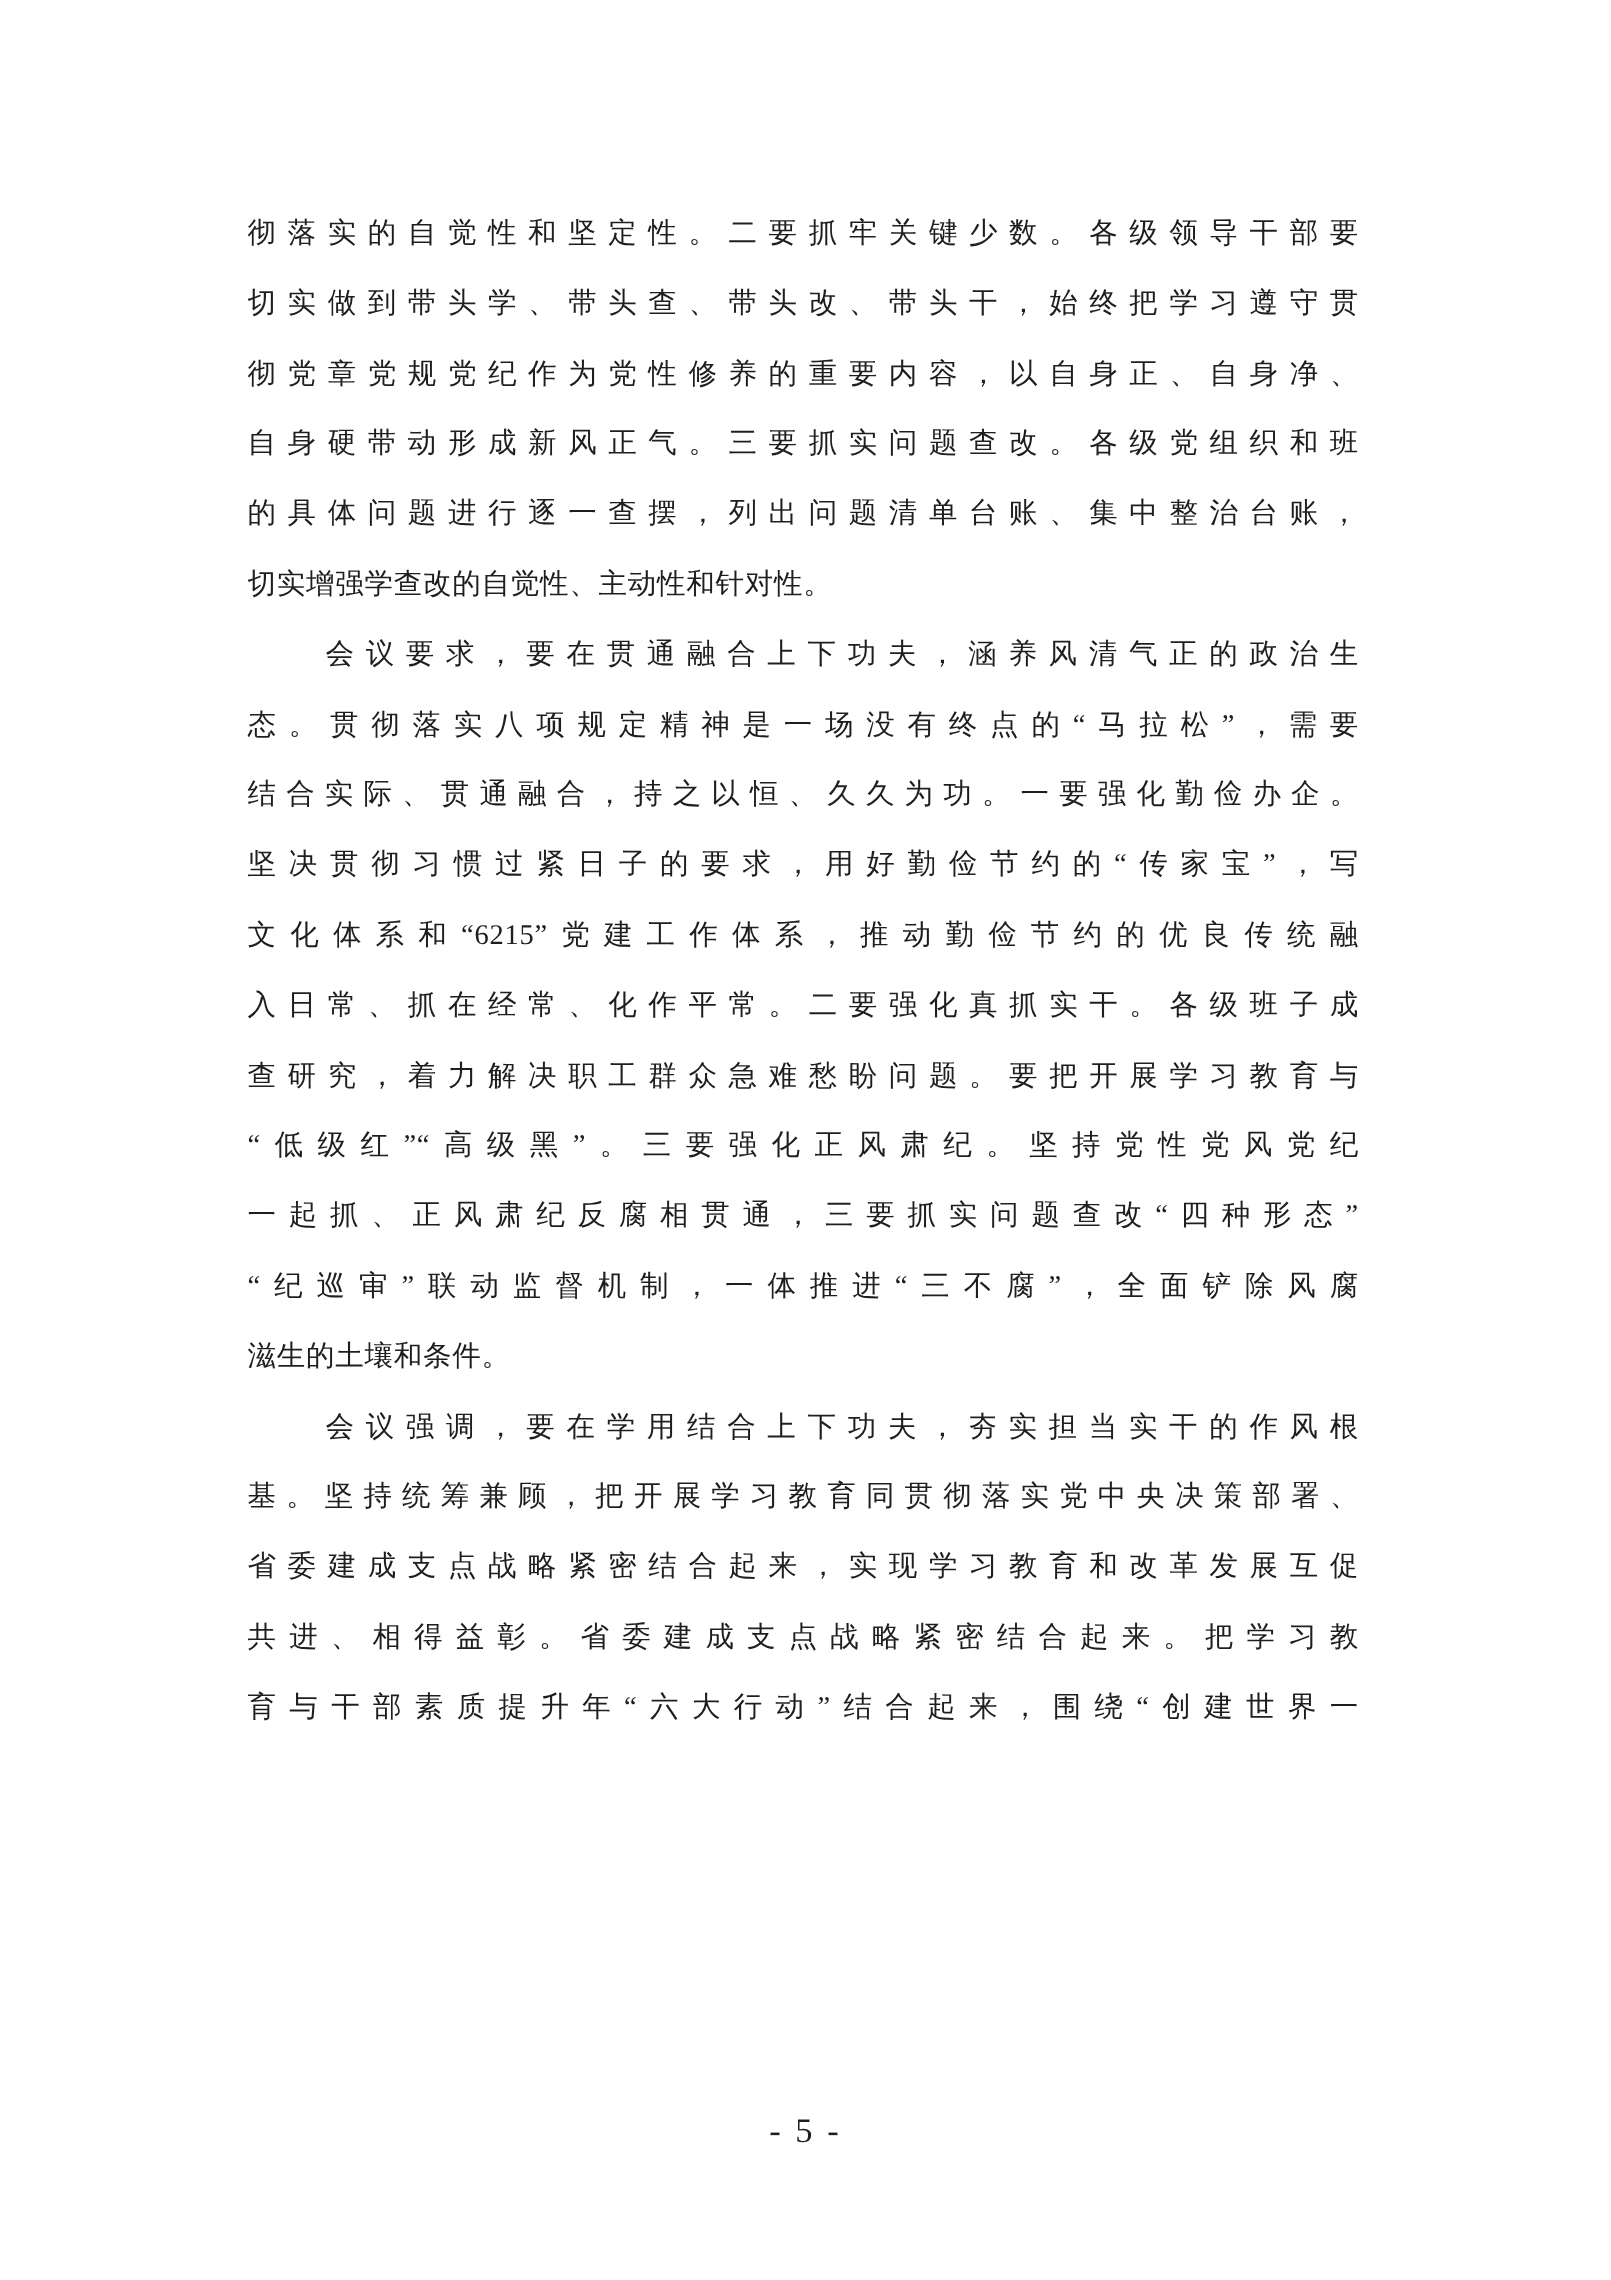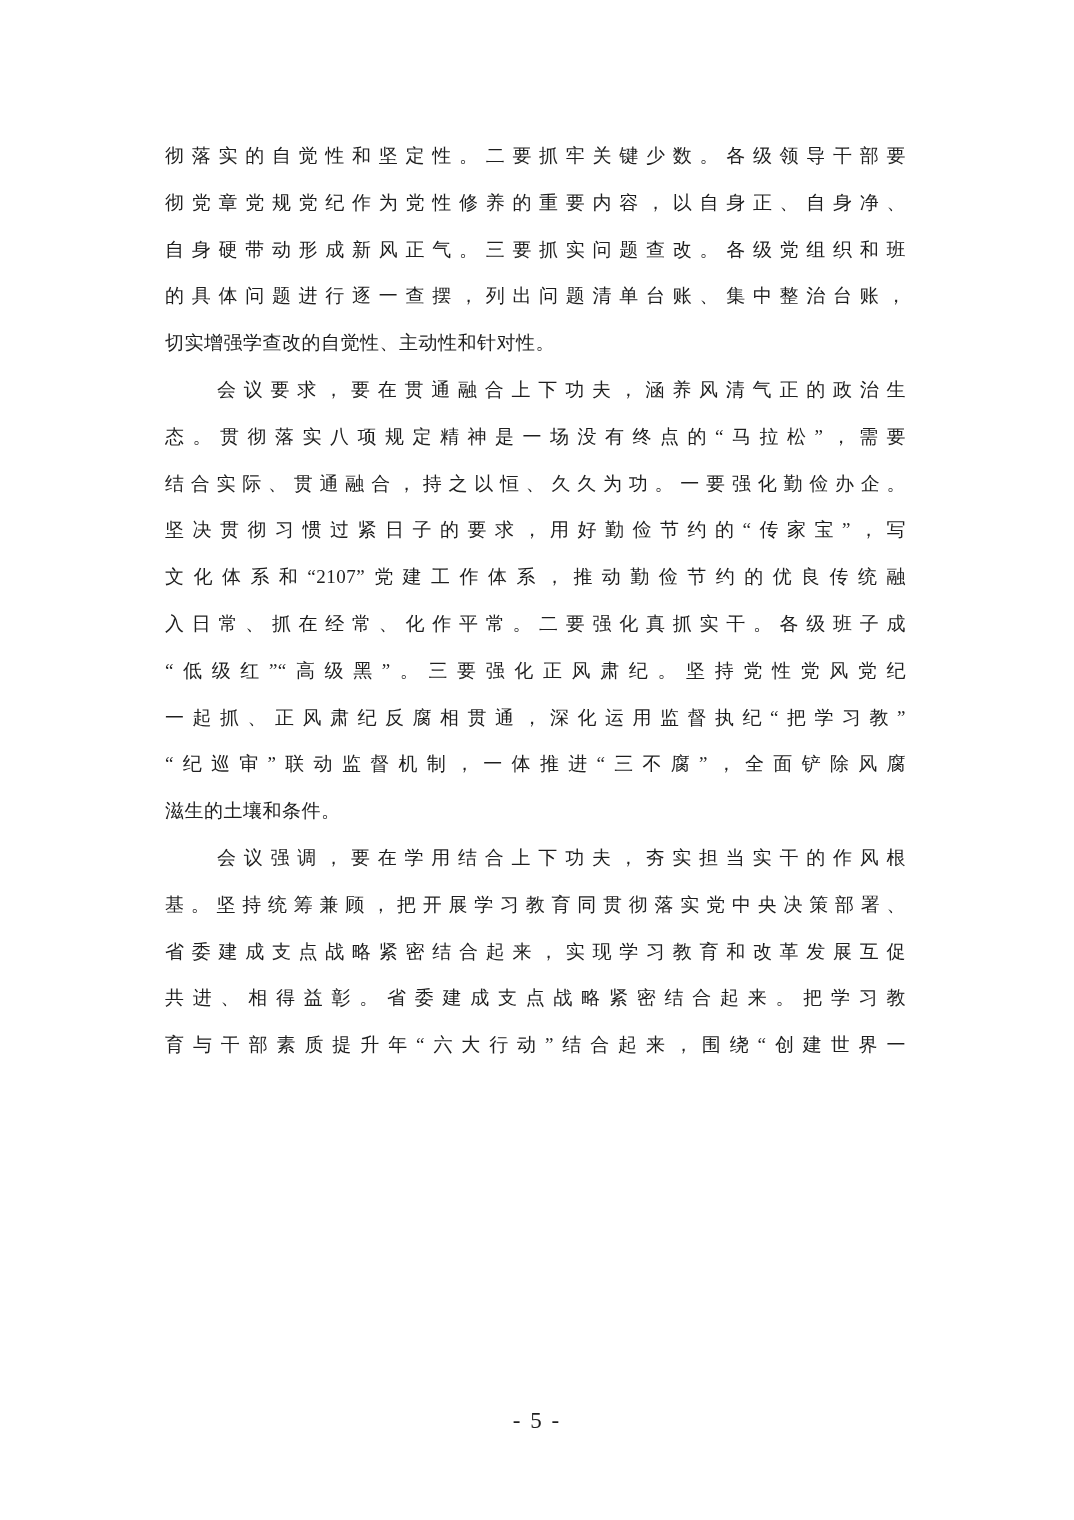--- a/index.html
+++ b/index.html
@@ -50,32 +50,34 @@
     color: #1e1e1e;
     letter-spacing: 2px;
   }
 </style>
 </head>
 <body>
 
 <div class="page">
   <div class="text-block">
       <div class="line">彻落实的自觉性和坚定性。二要抓牢关键少数。各级领导干部要</div>
+      <div class="line">切实做到带头学、带头查、带头改、带头干，始终把学习遵守贯</div>
       <div class="line">彻党章党规党纪作为党性修养的重要内容，以自身正、自身净、</div>
       <div class="line">自身硬带动形成新风正气。三要抓实问题查改。各级党组织和班</div>
       <div class="line">的具体问题进行逐一查摆，列出问题清单台账、集中整治台账，</div>
       <div class="line noj">切实增强学查改的自觉性、主动性和针对性。</div>
       <div class="line indent">会议要求，要在贯通融合上下功夫，涵养风清气正的政治生</div>
       <div class="line">态。贯彻落实八项规定精神是一场没有终点的“马拉松”，需要</div>
       <div class="line">结合实际、贯通融合，持之以恒、久久为功。一要强化勤俭办企。</div>
       <div class="line">坚决贯彻习惯过紧日子的要求，用好勤俭节约的“传家宝”，写</div>
-      <div class="line">文化体系和“2107”党建工作体系，推动勤俭节约的优良传统融</div>
+      <div class="line">文化体系和“6215”党建工作体系，推动勤俭节约的优良传统融</div>
       <div class="line">入日常、抓在经常、化作平常。二要强化真抓实干。各级班子成</div>
+      <div class="line">查研究，着力解决职工群众急难愁盼问题。要把开展学习教育与</div>
       <div class="line">“低级红”“高级黑”。三要强化正风肃纪。坚持党性党风党纪</div>
-      <div class="line">一起抓、正风肃纪反腐相贯通，深化运用监督执纪“把学习教”</div>
+      <div class="line">一起抓、正风肃纪反腐相贯通，三要抓实问题查改“四种形态”</div>
       <div class="line">“纪巡审”联动监督机制，一体推进“三不腐”，全面铲除风腐</div>
       <div class="line noj">滋生的土壤和条件。</div>
       <div class="line indent">会议强调，要在学用结合上下功夫，夯实担当实干的作风根</div>
       <div class="line">基。坚持统筹兼顾，把开展学习教育同贯彻落实党中央决策部署、</div>
       <div class="line">省委建成支点战略紧密结合起来，实现学习教育和改革发展互促</div>
       <div class="line">共进、相得益彰。省委建成支点战略紧密结合起来。把学习教</div>
       <div class="line">育与干部素质提升年“六大行动”结合起来，围绕“创建世界一</div>
     </div>
   <div class="page-number">- 5 -</div>
 </div>

